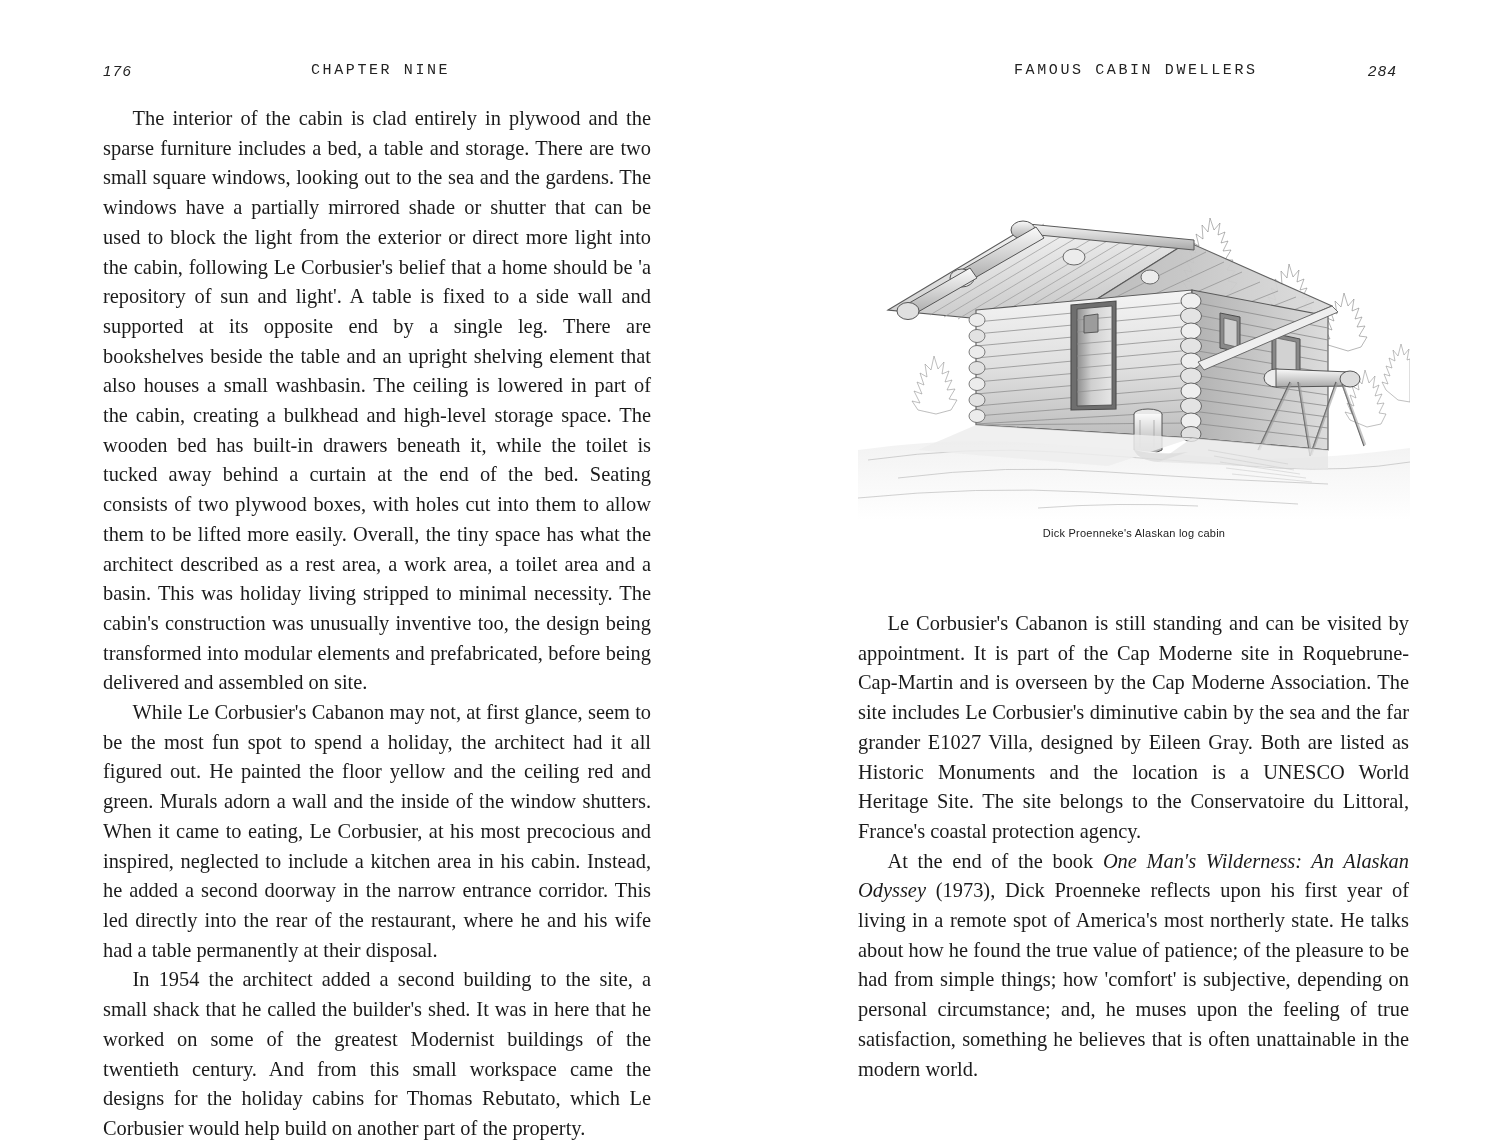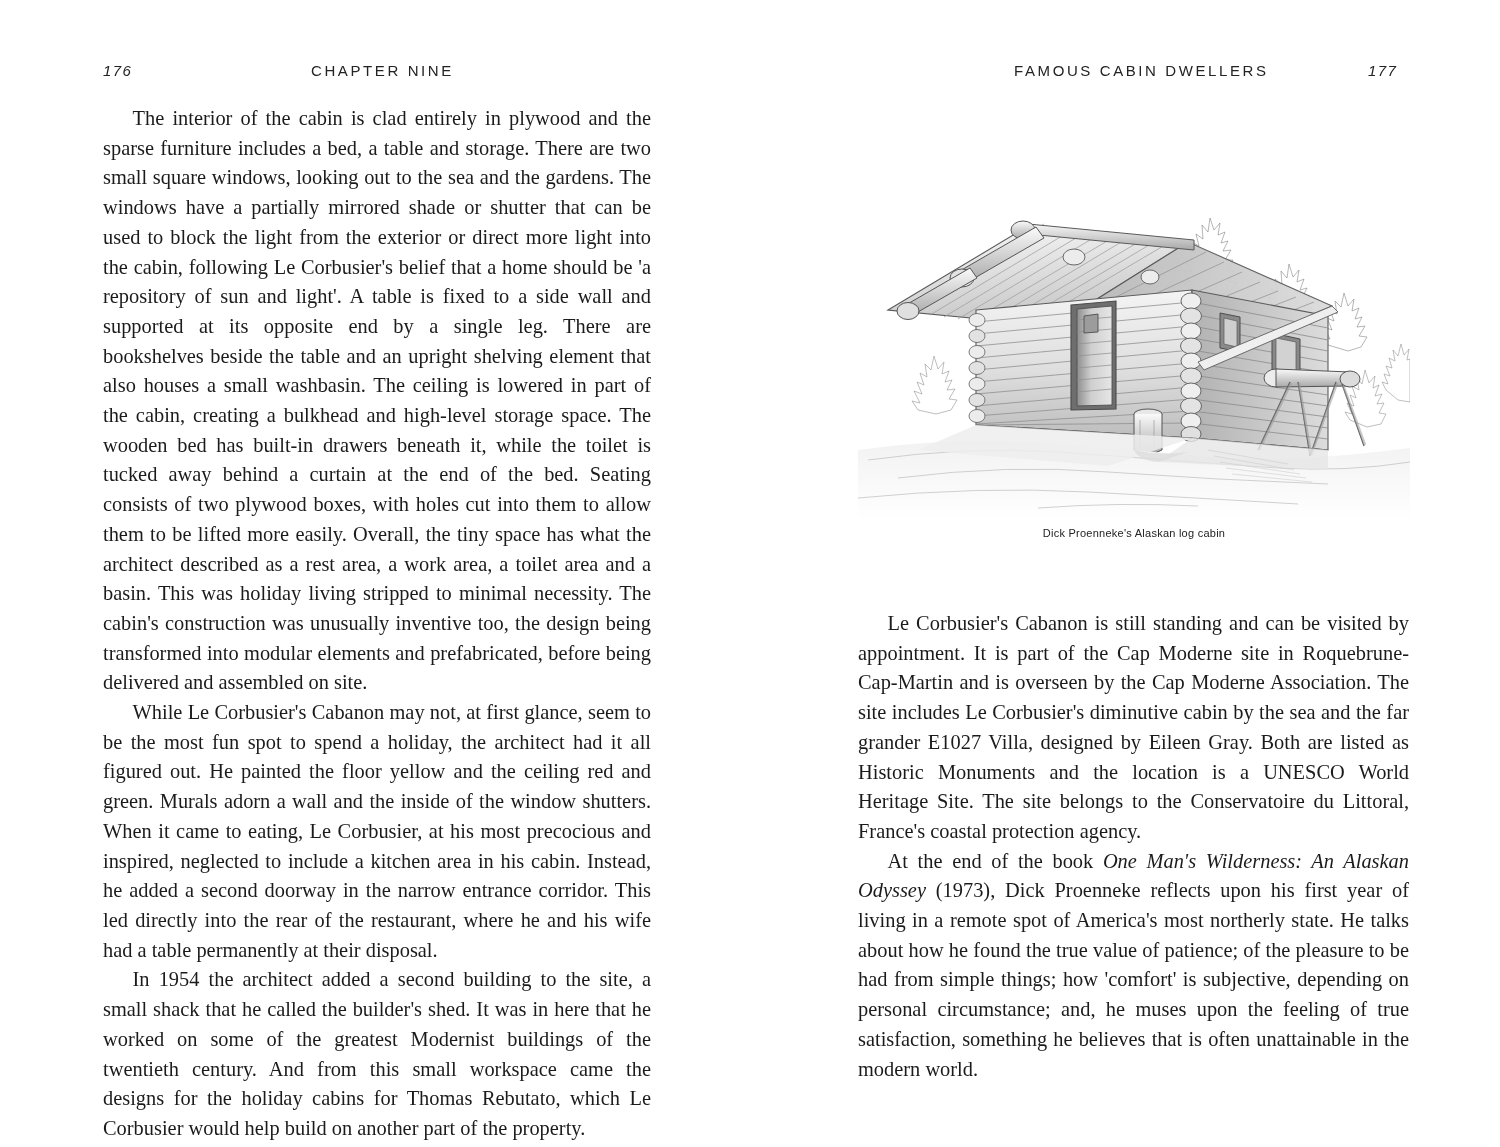--- a/index.html
+++ b/index.html
@@ -13,21 +13,21 @@
     position: relative;
     font-family: "Liberation Serif", serif;
     color: #1a1a1a;
     overflow: hidden;
   }
 
   
   .running-head {
     position: absolute;
     top: 62px;
-    font-family: Liberation Sans, sans-serif;
+    font-family: Liberation Mono, monospace;
     font-size: 15px;
     letter-spacing: 2.6px;
     color: #232323;
     font-weight: 400;
   }
   .folio {
     position: absolute;
     top: 62px;
     font-family: "Liberation Sans", sans-serif;
     font-size: 15px;
@@ -89,21 +89,21 @@
     letter-spacing: 0.25px;
     color: #222;
   }
 </style>
 </head>
 <body>
 
 <div id="folio-left" class="folio">176</div>
 <div id="head-left" class="running-head">CHAPTER NINE</div>
 <div id="head-right" class="running-head">FAMOUS CABIN DWELLERS</div>
-<div id="folio-right" class="folio">177</div>
+<div id="folio-right" class="folio">284</div>
 
 <div id="col-left" class="column">
   <p>The interior of the cabin is clad entirely in plywood and the sparse furniture includes a bed, a table and storage. There are two small square windows, looking out to the sea and the gardens. The windows have a partially mirrored shade or shutter that can be used to block the light from the exterior or direct more light into the cabin, following Le Corbusier's belief that a home should be 'a repository of sun and light'. A table is fixed to a side wall and supported at its opposite end by a single leg. There are bookshelves beside the table and an upright shelving element that also houses a small washbasin. The ceiling is lowered in part of the cabin, creating a bulkhead and high-level storage space. The wooden bed has built-in drawers beneath it, while the toilet is tucked away behind a curtain at the end of the bed. Seating consists of two plywood boxes, with holes cut into them to allow them to be lifted more easily. Overall, the tiny space has what the architect described as a rest area, a work area, a toilet area and a basin. This was holiday living stripped to minimal necessity. The cabin's construction was unusually inventive too, the design being transformed into modular elements and prefabricated, before being delivered and assembled on site.</p>
   <p>While Le Corbusier's Cabanon may not, at first glance, seem to be the most fun spot to spend a holiday, the architect had it all figured out. He painted the floor yellow and the ceiling red and green. Murals adorn a wall and the inside of the window shutters. When it came to eating, Le Corbusier, at his most precocious and inspired, neglected to include a kitchen area in his cabin. Instead, he added a second doorway in the narrow entrance corridor. This led directly into the rear of the restaurant, where he and his wife had a table permanently at their disposal.</p>
   <p>In 1954 the architect added a second building to the site, a small shack that he called the builder's shed. It was in here that he worked on some of the greatest Modernist buildings of the twentieth century. And from this small workspace came the designs for the holiday cabins for Thomas Rebutato, which Le Corbusier would help build on another part of the property.</p>
   <p>Le Corbusier spoke long and publicly about architecture and art, but his holiday home in Roquebrune-Cap-Martin was private and as such he did not speak of it or use it as an example of his ideals. One quote that can be found, however, is suitably succinct: 'I have a castle</p>
 </div>
 
 <div id="figure">
   <svg viewBox="0 0 552 400" xmlns="http://www.w3.org/2000/svg">

